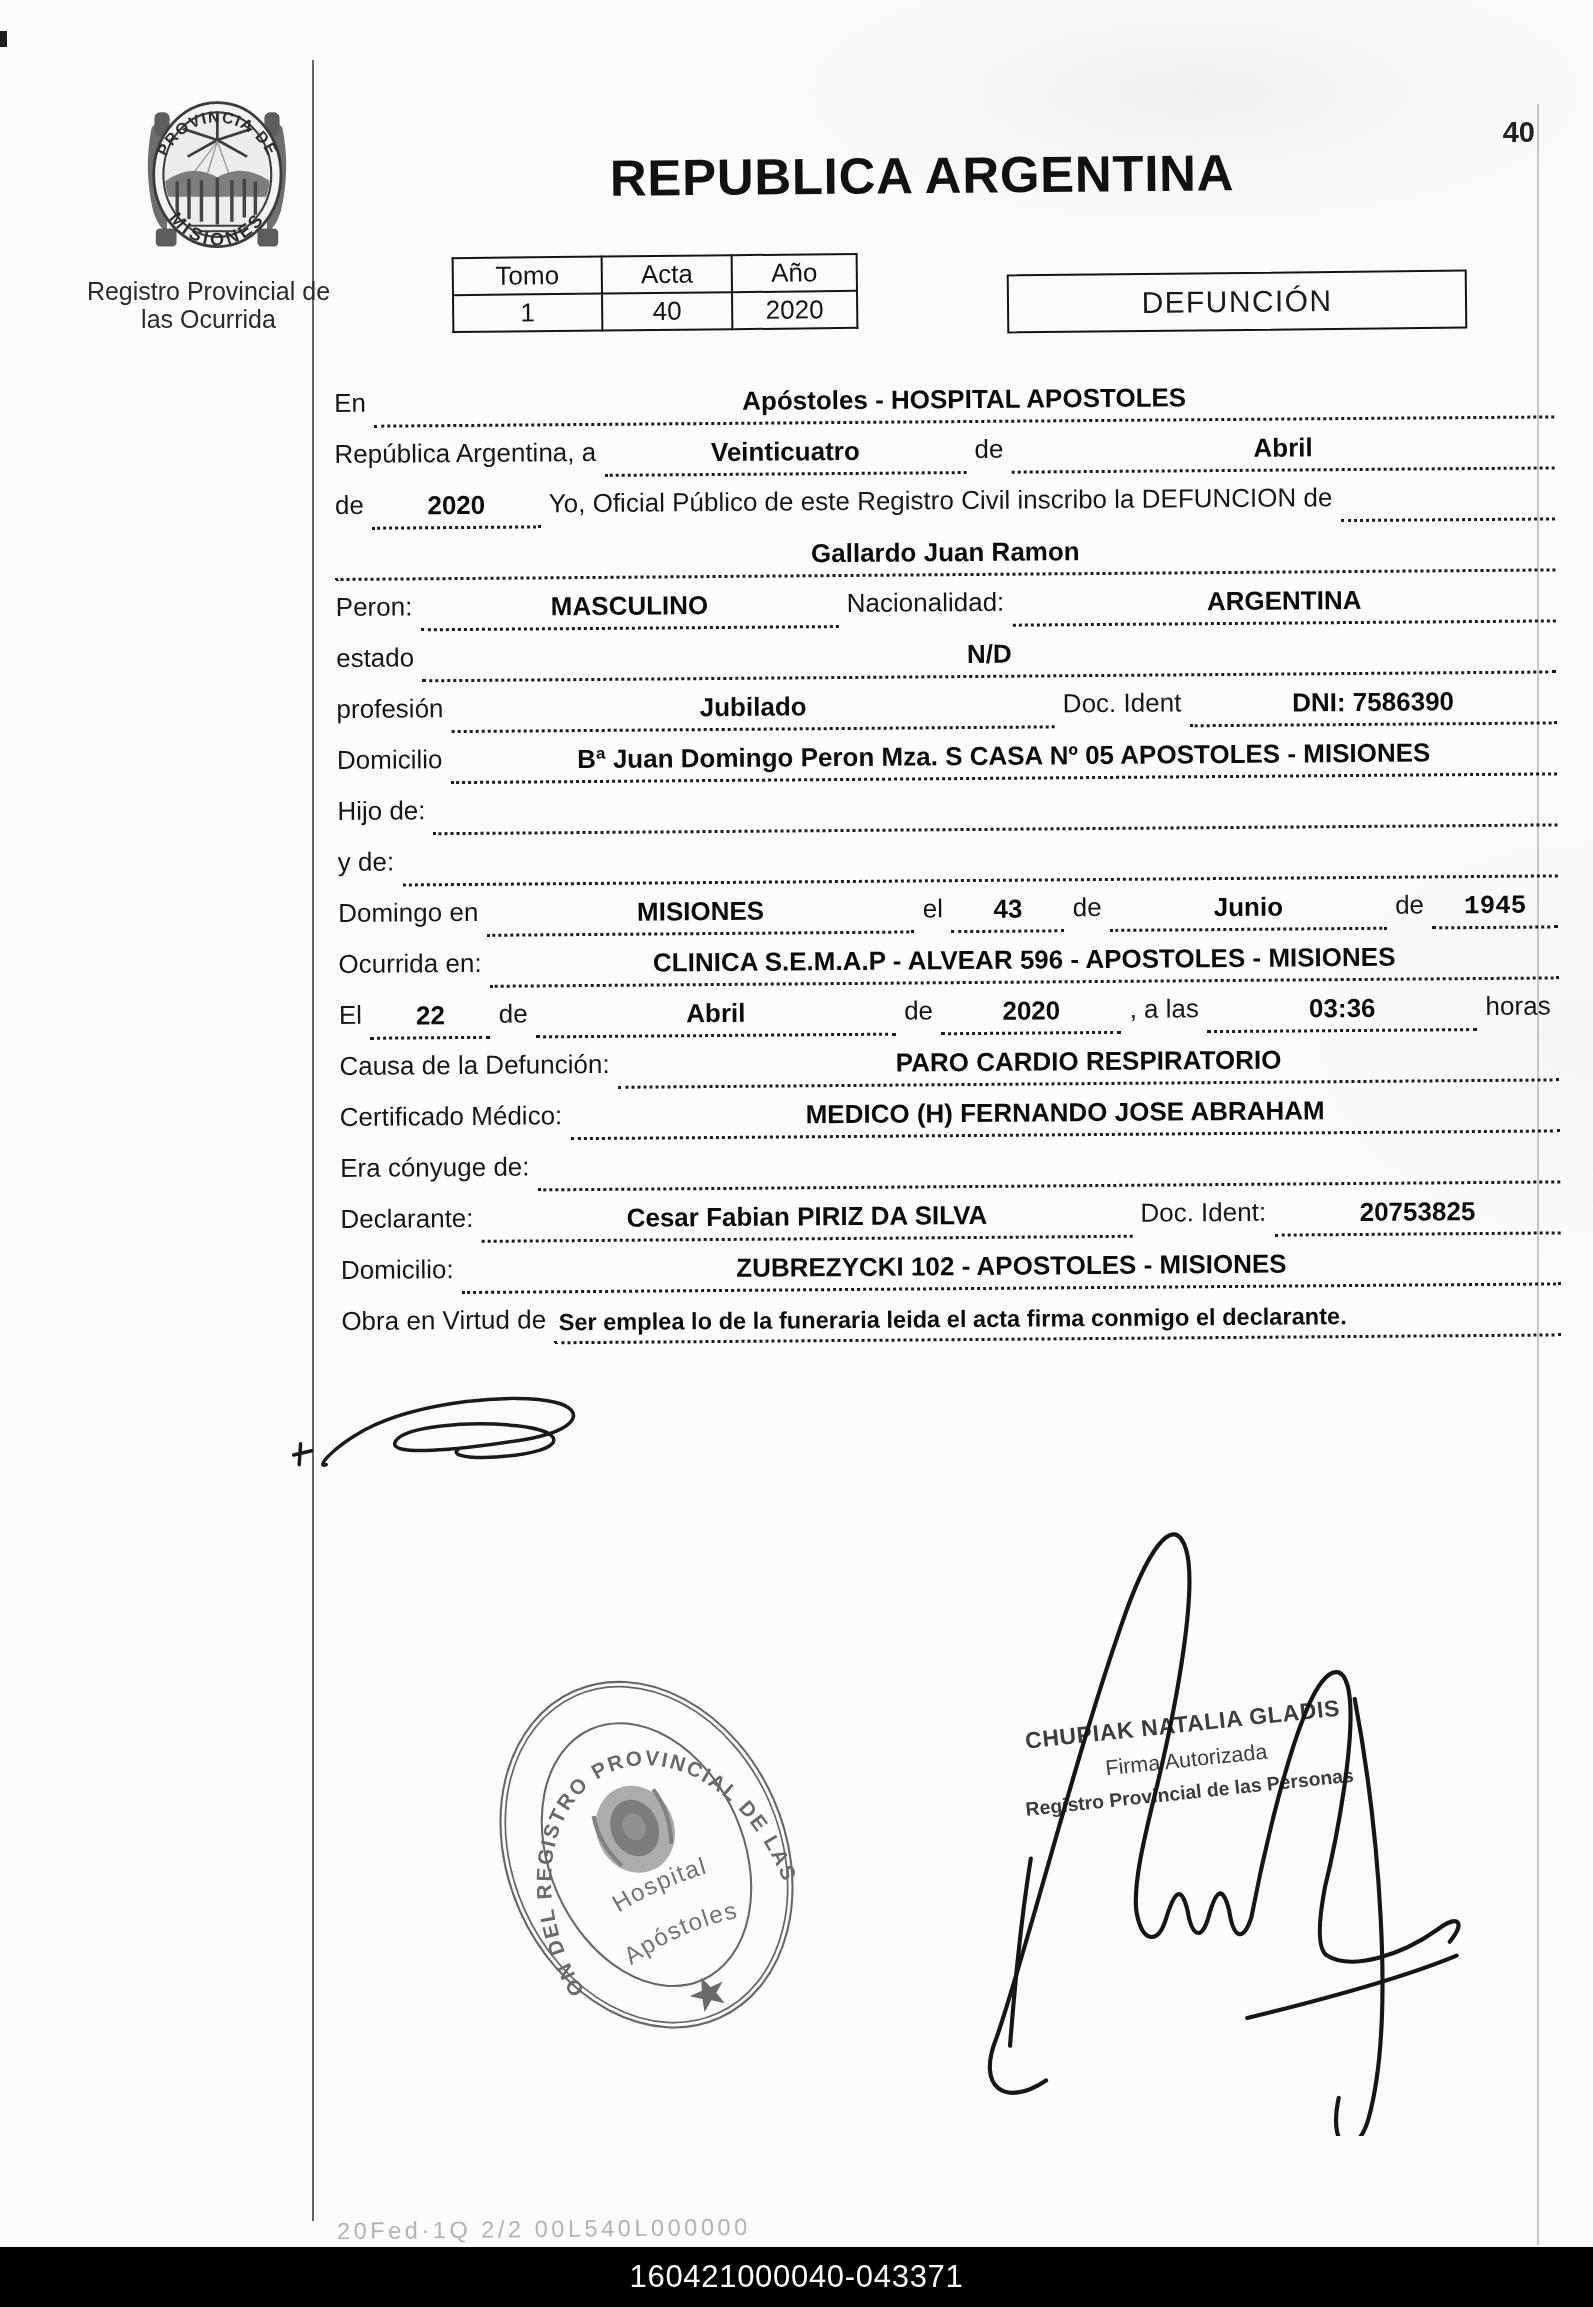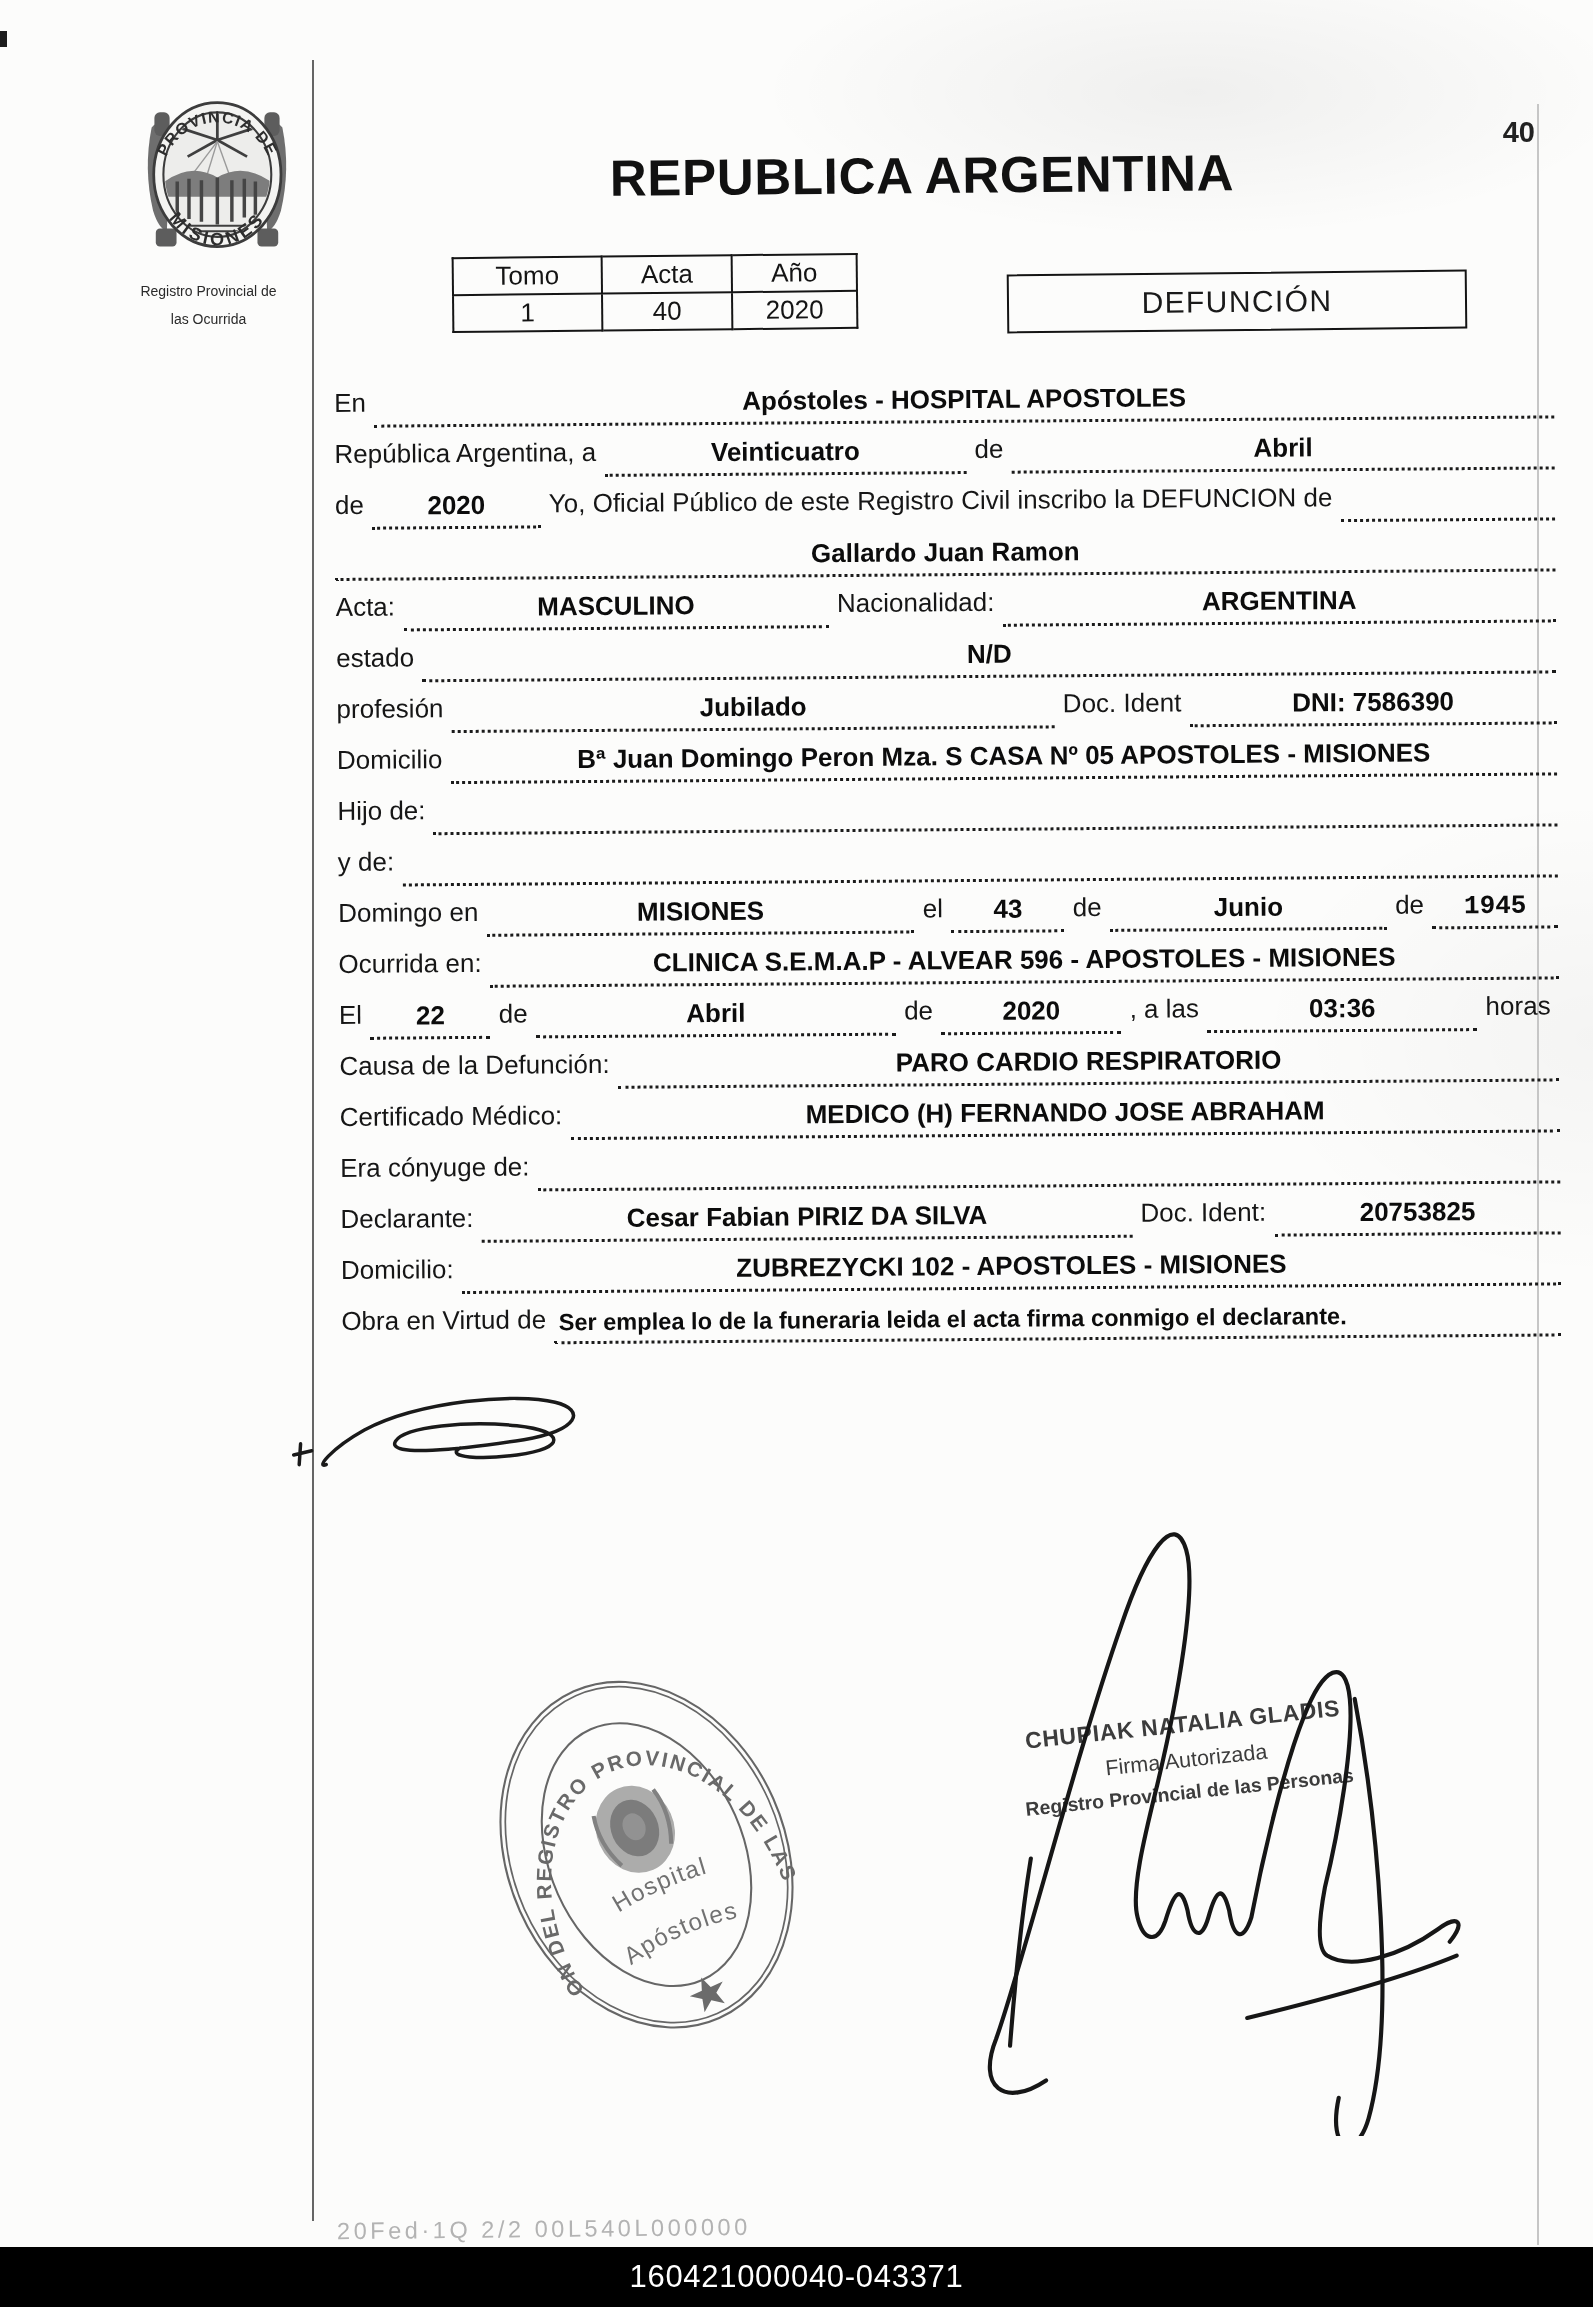--- a/index.html
+++ b/index.html
@@ -11,21 +11,21 @@
       radial-gradient(ellipse 485px 347px at 100% 45%, rgba(0,0,0,0.03), rgba(0,0,0,0) 70%);
     font-family:"Liberation Sans", sans-serif;color:#141414;
   }
   .speck{position:absolute;left:0;top:30.5px;width:7px;height:16.6px;background:#1d1d1d;}
   .edge-line{position:absolute;right:54px;top:104px;bottom:62px;width:2.1px;background:#c6c6c6;}
   .vline{position:absolute;left:312px;top:60px;height:2161px;width:2.1px;background:#4a4a4a;opacity:.85;}
 
   
   .seal-wrap{position:absolute;left:139px;top:93px;width:156px;height:166px;}
   .org-name{position:absolute;left:49px;top:277px;width:319px;text-align:center;
-    font-size:14px;line-height:28px;color:#2a2a2a;}
+    font-size:25px;line-height:28px;color:#2a2a2a;}
 
   
   .page-number{position:absolute;right:58px;top:116px;font-size:29px;font-weight:600;color:#222;}
   .doc-title{position:absolute;left:334px;right:83px;top:146px;text-align:center;
     font-size:51px;font-weight:700;letter-spacing:0.7px;color:#111;transform:rotate(-0.5deg);}
   .reg-table{position:absolute;left:452px;top:255px;border-collapse:collapse;transform:rotate(-0.6deg);}
   .reg-table td{border:2.1px solid #151515;text-align:center;font-size:26px;
     height:35px;padding:0;}
   .reg-table .c1{width:147px;} .reg-table .c2{width:128px;} .reg-table .c3{width:123px;}
   .def-box{position:absolute;left:1007px;top:272px;width:456px;height:55px;
@@ -168,21 +168,21 @@
       <div class="frow">
         <span class="flabel">de</span>
         <span class="fvalue" style="flex-grow: 11;">2020</span>
         <span class="flabel">Yo, Oficial Público de este Registro Civil inscribo la DEFUNCION de</span>
         <span class="fvalue" style="flex-grow: 14;"></span>
       </div>
       <div class="frow">
         <span class="fvalue" style="flex-grow: 100;">Gallardo Juan Ramon</span>
       </div>
       <div class="frow">
-        <span class="flabel">Acta:</span>
+        <span class="flabel">Peron:</span>
         <span class="fvalue" style="flex-grow: 40;">MASCULINO</span>
         <span class="flabel">Nacionalidad:</span>
         <span class="fvalue" style="flex-grow: 52;">ARGENTINA</span>
       </div>
       <div class="frow">
         <span class="flabel">estado</span>
         <span class="fvalue" style="flex-grow: 100;">N/D</span>
       </div>
       <div class="frow">
         <span class="flabel">profesión</span>

